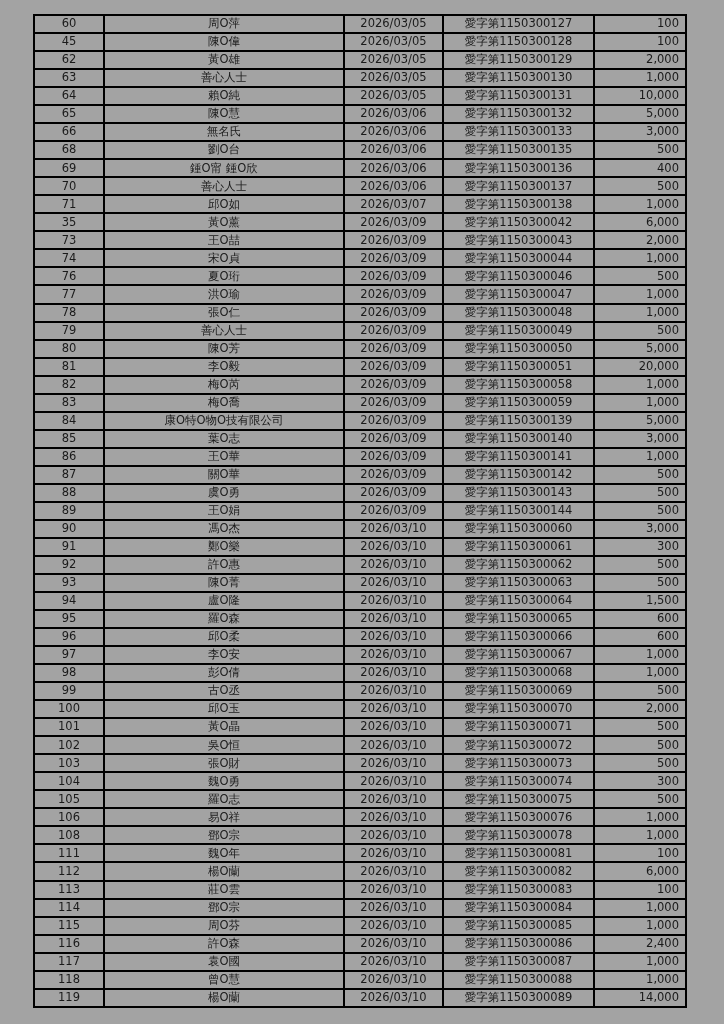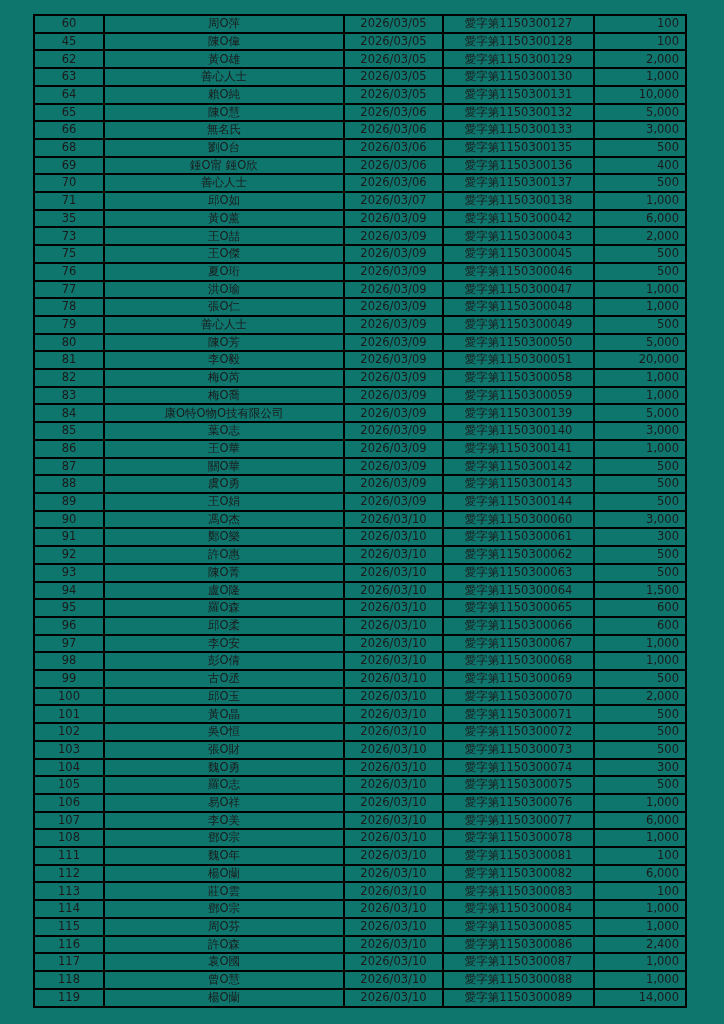--- a/index.html
+++ b/index.html
@@ -4,21 +4,21 @@
 <style>
   html, body {
     margin: 0;
     padding: 0;
     background: #ffffff;
   }
   .page {
     position: relative;
     width: 724px;
     height: 1024px;
-    background: #0f766e;
+    background: #a3a3a3;
     overflow: hidden;
     font-family: "DejaVu Sans", "Liberation Sans", sans-serif;
   }
   table.donation-table {
     position: absolute;
     left: 33px;
     top: 14px;
     width: 652px;
     height: 994px;
     border-collapse: collapse;
@@ -143,25 +143,25 @@
           <td class="col-amount">6,000</td>
         </tr>
         <tr>
           <td>73</td>
           <td>王O喆</td>
           <td>2026/03/09</td>
           <td>愛字第1150300043</td>
           <td class="col-amount">2,000</td>
         </tr>
         <tr>
-          <td>75</td>
-          <td>王O傑</td>
-          <td>2026/03/09</td>
-          <td>愛字第1150300045</td>
-          <td class="col-amount">500</td>
+          <td>74</td>
+          <td>宋O貞</td>
+          <td>2026/03/09</td>
+          <td>愛字第1150300044</td>
+          <td class="col-amount">1,000</td>
         </tr>
         <tr>
           <td>76</td>
           <td>夏O珩</td>
           <td>2026/03/09</td>
           <td>愛字第1150300046</td>
           <td class="col-amount">500</td>
         </tr>
         <tr>
           <td>77</td>
@@ -365,27 +365,20 @@
           <td>2026/03/10</td>
           <td>愛字第1150300075</td>
           <td class="col-amount">500</td>
         </tr>
         <tr>
           <td>106</td>
           <td>易O祥</td>
           <td>2026/03/10</td>
           <td>愛字第1150300076</td>
           <td class="col-amount">1,000</td>
-        </tr>
-        <tr>
-          <td>107</td>
-          <td>李O美</td>
-          <td>2026/03/10</td>
-          <td>愛字第1150300077</td>
-          <td class="col-amount">6,000</td>
         </tr>
         <tr>
           <td>108</td>
           <td>鄧O宗</td>
           <td>2026/03/10</td>
           <td>愛字第1150300078</td>
           <td class="col-amount">1,000</td>
         </tr>
         <tr>
           <td>111</td>

